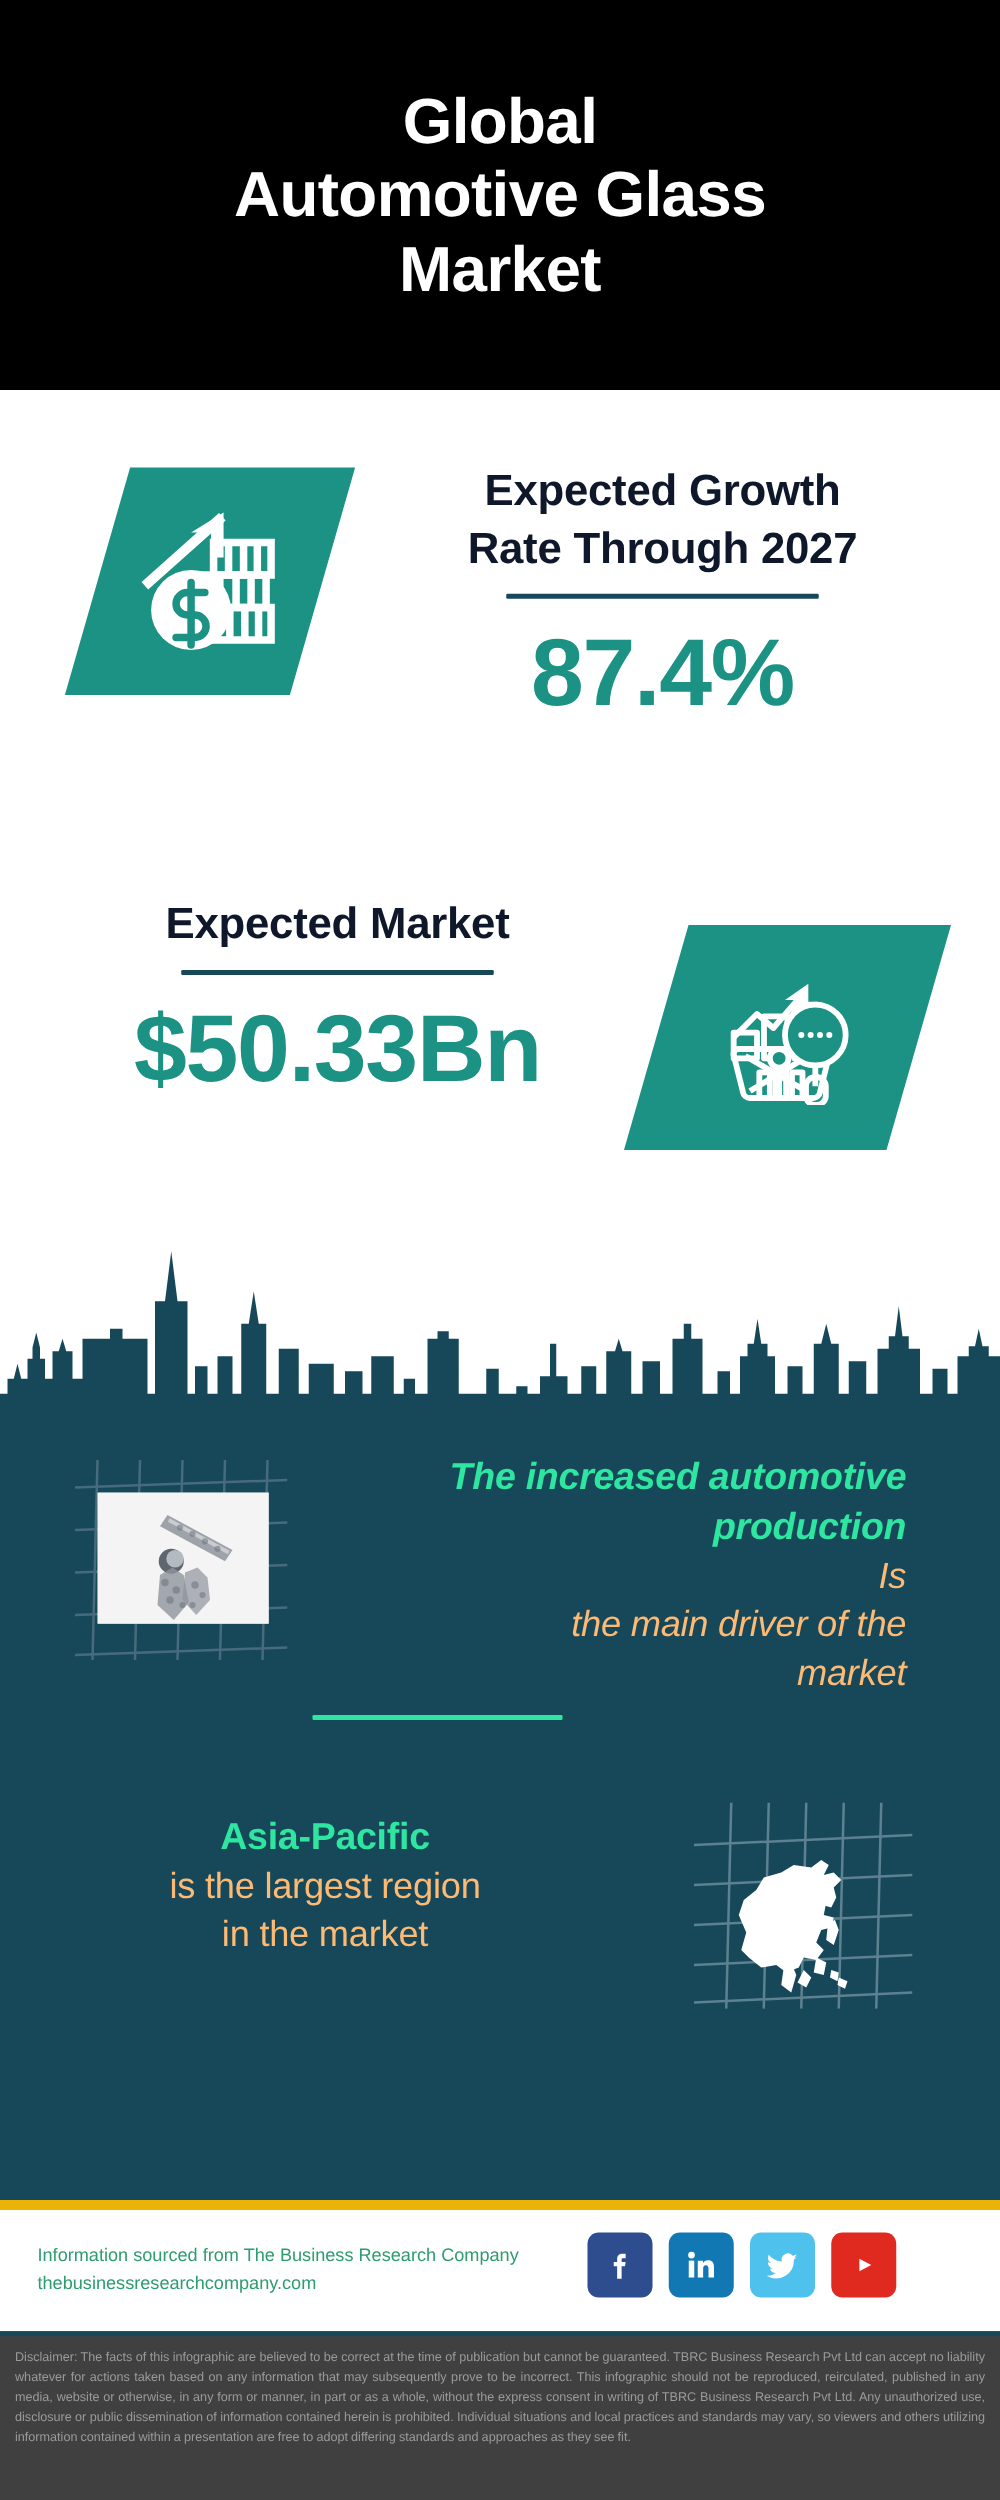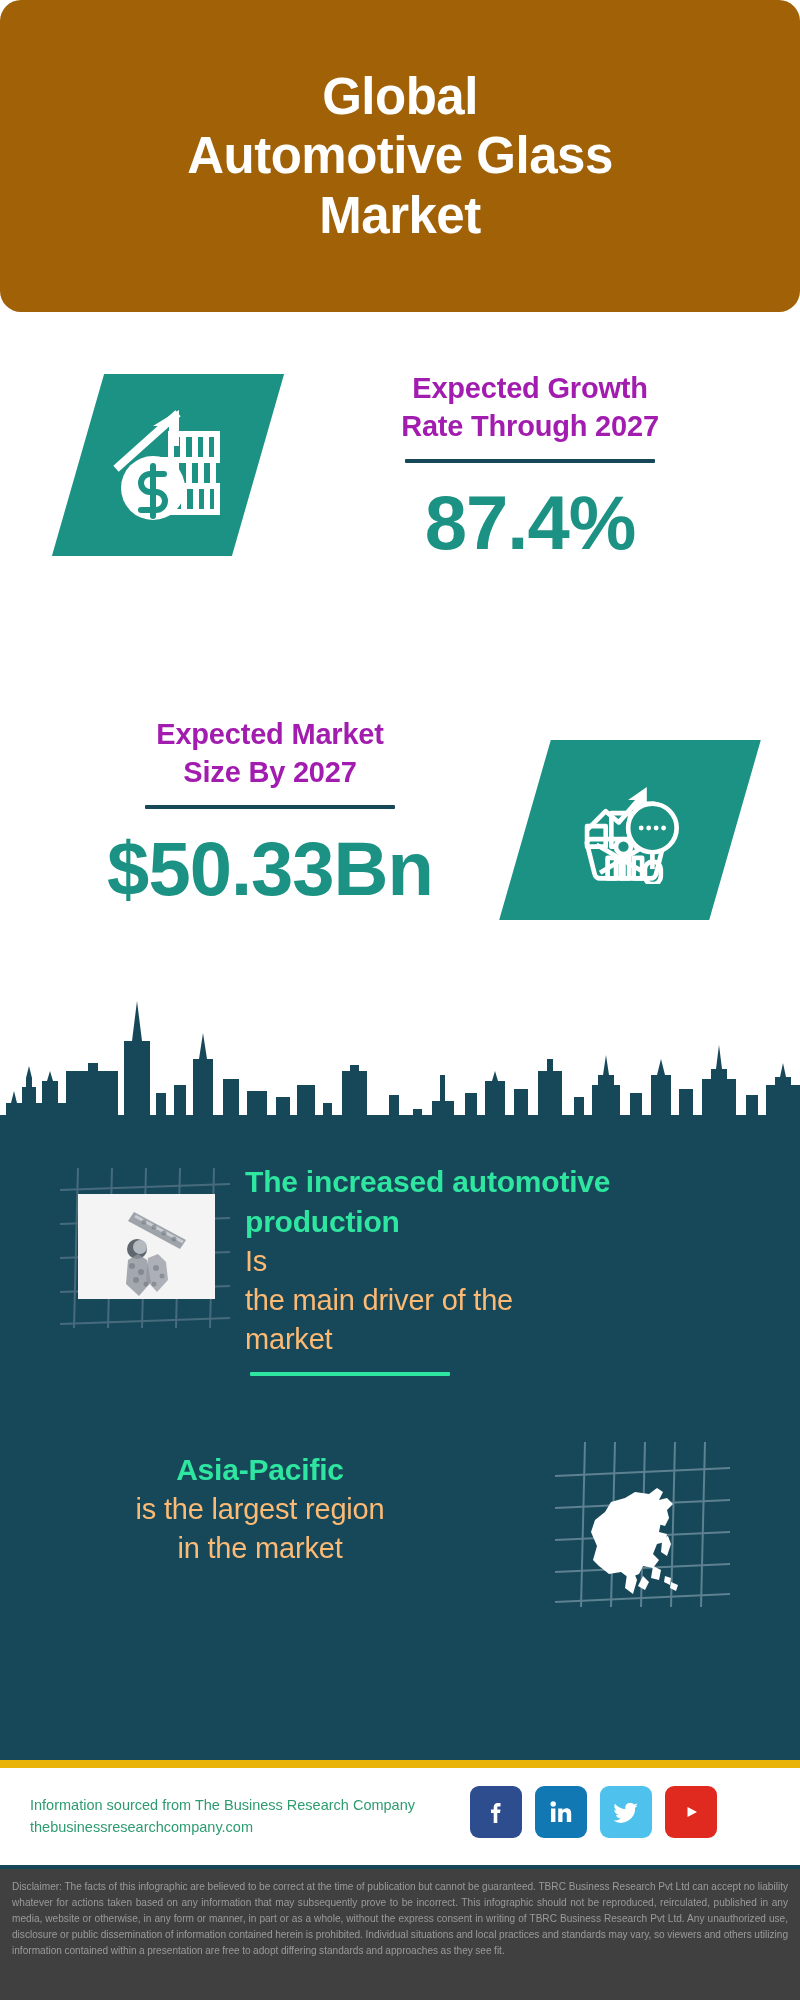--- a/index.html
+++ b/index.html
@@ -7,24 +7,23 @@
   body {
     font-family: "Liberation Sans", sans-serif;
     background:#ffffff;
     overflow:hidden;
   }
   .page { position:relative; width:800px; height:2000px; background:#ffffff; }
 
   
   .header {
     position:absolute; left:0; top:0; width:800px; height:312px;
-    background:#a16207;
+    background:#000000;
     display:flex; flex-direction:column; align-items:center; justify-content:center;
     padding:10px 14px;
-    border-radius:21px;
   }
   .header-title {
     color:#ffffff;
     font-size:51px;
     font-weight:bold;
     line-height:1.16;
     text-align:center;
     letter-spacing:-0.5px;
   }
 
@@ -37,21 +36,21 @@
     position:absolute;
     background:#1b9283;
     transform:skewX(-16deg);
     display:flex; align-items:center; justify-content:center;
   }
   .para-tile > .ico { transform:skewX(16deg); }
   .growth-tile { left:78px; top:62px; width:180px; height:182px; }
 
   .growth-text { position:absolute; left:330px; top:58px; width:400px; text-align:center; }
   .sec-head {
-    color:#a21caf; font-size:29px; font-weight:bold; line-height:1.30; letter-spacing:-0.2px;
+    color:#0f172a; font-size:35px; font-weight:bold; line-height:1.30; letter-spacing:-0.2px;
   }
   .rule {
     height:4px; background:#17485a; margin:14px auto 0; width:250px; border-radius:1px;
   }
   .big-stat {
     color:#1b9283; font-size:76px; font-weight:bold; margin-top:16px; letter-spacing:-1px;
   }
 
   
   .size-section {
@@ -76,21 +75,21 @@
   }
   .grid-bg { position:absolute; inset:0; }
   .grid-bg svg { display:block; }
   .driver-photo {
     position:absolute; left:18px; top:26px; width:137px; height:105px;
     background:#f2f2f2; overflow:hidden;
   }
   .driver-photo svg { display:block; }
 
   .driver-text {
-    position:absolute; left:245px; top:22px; width:480px; text-align:left;
+    position:absolute; left:245px; top:22px; width:480px; text-align:right;font-style:italic;
   }
   .hl {
     color:#2ee6a0; font-size:30px; font-weight:bold; line-height:1.33; letter-spacing:-0.2px;
   }
   .plain {
     color:#fdba74; font-size:29px; line-height:1.34; letter-spacing:-0.2px;
   }
   .rule-green {
     position:absolute; left:250px; top:232px; width:200px; height:4px;
     background:#2ee6a0; border-radius:1px;
@@ -185,21 +184,20 @@
       <div class="rule"></div>
       <div class="big-stat">87.4%</div>
     </div>
   </div>
 
   <div class="size-section">
 
     <div class="size-text">
       <div class="sec-head">
         <div>Expected Market</div>
-        <div>Size By 2027</div>
       </div>
       <div class="rule"></div>
       <div class="big-stat">$50.33Bn</div>
     </div>
 
     <div class="para-tile size-tile">
       <span class="ico">
         <svg width="112" height="112" viewBox="0 0 120 120">
           <g fill="none" stroke="#ffffff" stroke-width="5" stroke-linejoin="round">
             <polyline points="14,62 34,42 48,54 74,24"></polyline>

